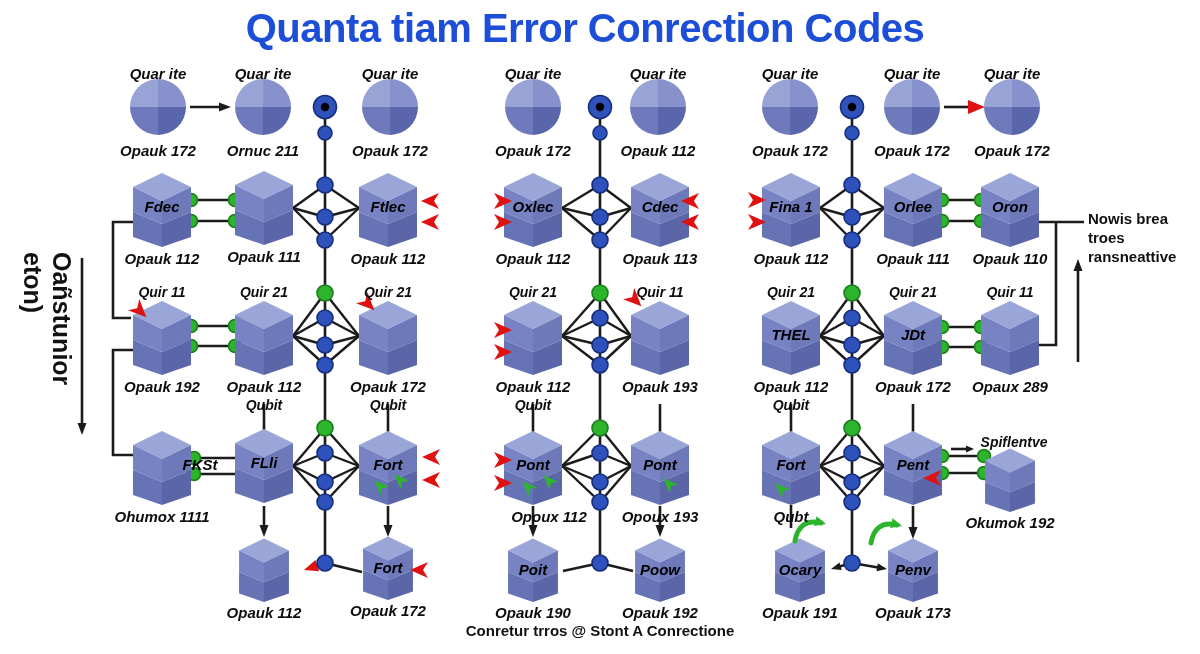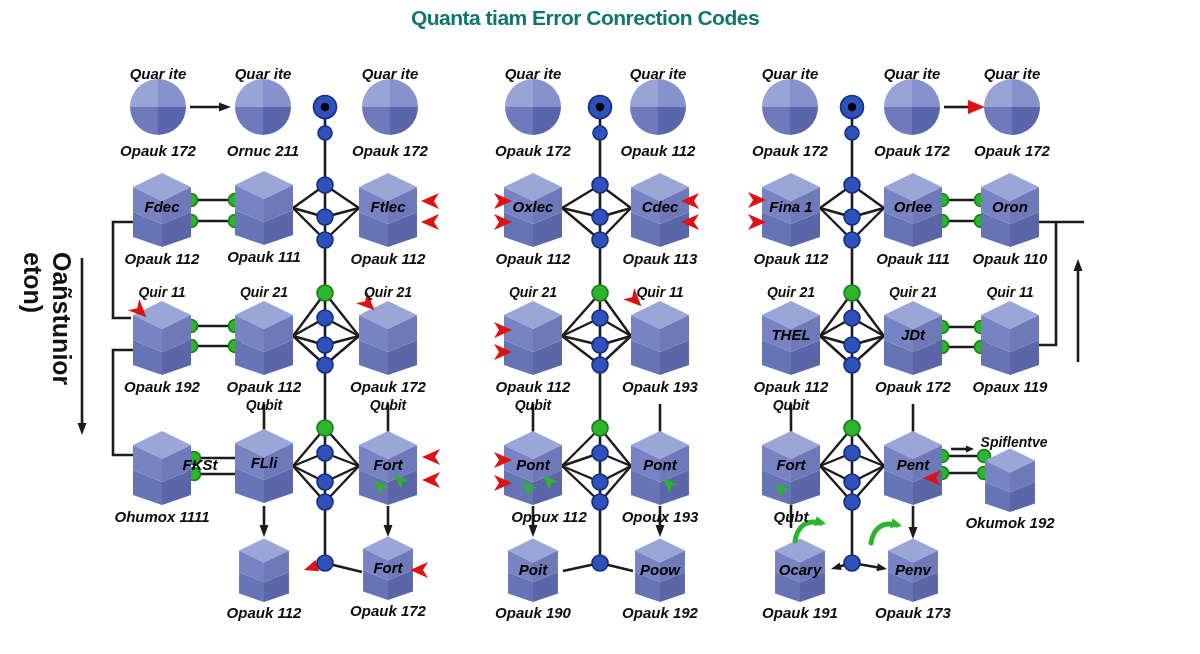--- a/index.html
+++ b/index.html
@@ -1,19 +1,19 @@
 <!DOCTYPE html>
 <html><head>
 <meta charset="utf-8">
 <style>
   html,body{margin:0;padding:0;background:#fff;}
   .stage{position:relative;width:1200px;height:654px;background:#fff;overflow:hidden;
          font-family:"Liberation Sans",sans-serif;color:#0d0d0d;}
   .title{position:absolute;left:0;right:30px;top:6px;text-align:center;
-         font-size:21px;font-weight:bold;letter-spacing:-0.5px;color:#0f766e;}
+         font-size:40px;font-weight:bold;letter-spacing:-0.5px;color:#1d4ed8;}
   #art{position:absolute;left:0;top:0;}
   .lbl{position:absolute;transform:translate(-50%,-50%);white-space:nowrap;
        font-style:italic;font-weight:bold;font-size:15px;color:#0d0d0d;}
   .lbl.sm{font-size:14px;}
   .lbl.inside{font-size:15px;color:#000;}
   .left-vert{position:absolute;left:18px;top:252px;height:200px;
              writing-mode:vertical-rl;font-size:25px;font-weight:bold;color:#111;}
   .right-note{position:absolute;left:1088px;top:209px;font-size:15px;font-weight:bold;
               line-height:19px;color:#111;}
   .caption{position:absolute;left:0;right:0;top:622px;text-align:center;
@@ -571,25 +571,30 @@
       <div class="lbl inside" style="left: 1010px; top: 206px;">Oron</div>
       <div class="lbl " style="left: 1010px; top: 258px;">Opauk 110</div>
       <div class="lbl inside" style="left: 791px; top: 334px;">THEL</div>
       <div class="lbl sm" style="left: 791px; top: 292px;">Quir 21</div>
       <div class="lbl " style="left: 791px; top: 386px;">Opauk 112</div>
       <div class="lbl sm" style="left: 791px; top: 405px;">Qubit</div>
       <div class="lbl inside" style="left: 913px; top: 334px;">JDt</div>
       <div class="lbl sm" style="left: 913px; top: 292px;">Quir 21</div>
       <div class="lbl " style="left: 913px; top: 386px;">Opauk 172</div>
       <div class="lbl sm" style="left: 1010px; top: 292px;">Quir 11</div>
-      <div class="lbl " style="left: 1010px; top: 386px;">Opaux 119</div>
+      <div class="lbl " style="left: 1010px; top: 386px;">Opaux 289</div>
       <div class="lbl inside" style="left: 791px; top: 464px;">Fort</div>
       <div class="lbl " style="left: 791px; top: 516px;">Qubt</div>
       <div class="lbl inside" style="left: 913px; top: 464px;">Pent</div>
       <div class="lbl sm" style="left: 1014px; top: 442px;">Spiflentve</div>
       <div class="lbl " style="left: 1010px; top: 522px;">Okumok 192</div>
       <div class="lbl inside" style="left: 800px; top: 569.42px;">Ocary</div>
       <div class="lbl " style="left: 800px; top: 612px;">Opauk 191</div>
       <div class="lbl inside" style="left: 913px; top: 569.42px;">Penv</div>
       <div class="lbl " style="left: 913px; top: 612px;">Opauk 173</div>
     </div>
   <div class="left-vert">Oañstunior eton)</div>
+  <div class="right-note">
+    <div>Nowis brea troes</div>
+    <div>ransneattive</div>
+  </div>
+  <div class="caption">Conretur trros @ Stont A Conrectione</div>
 </div>
 
 </body></html>

